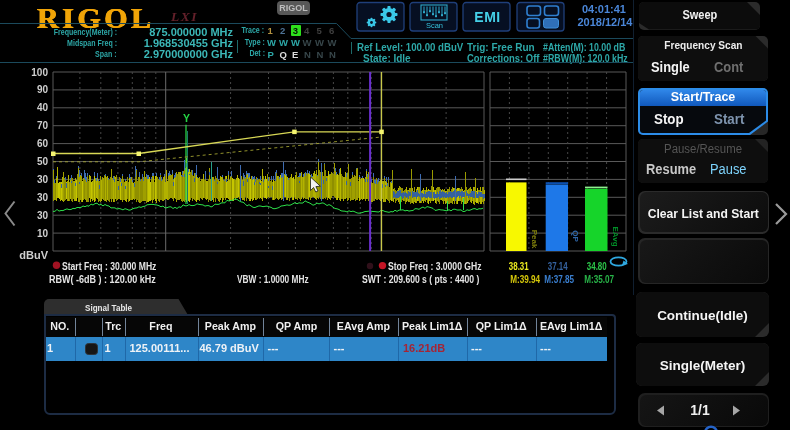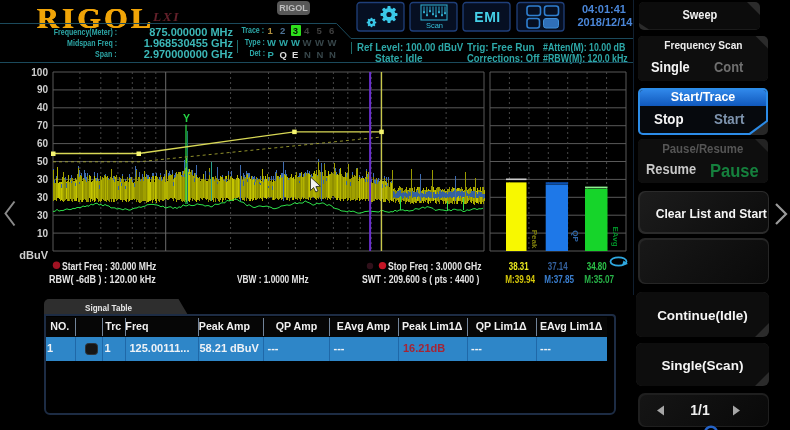--- a/index.html
+++ b/index.html
@@ -5,21 +5,21 @@
 .abs{position:absolute;white-space:nowrap}
 .teal{color:#2da8a8;font-weight:bold;font-size:9px}
 .tealv{color:#3cb8b8;font-weight:bold;font-size:11px}
 .sqL{transform:scaleX(0.78);transform-origin:left center;display:inline-block}
 .sqR{transform:scaleX(0.78);transform-origin:right center;display:inline-block}
 .ra{text-align:right}
 .wht{color:#e4e4e4;font-weight:bold;font-size:11px}
 .axis{color:#cfcfcf;font-weight:bold;font-size:10px}
 </style></head><body>
 <div class="abs" style="left:37px;top:1px;font-family:'Liberation Serif',serif;font-weight:900;font-size:30px;color:#f0a408;letter-spacing:3.5px;text-shadow:0.6px 0 #f0a408,-0.4px 0 #f0a408">RIGOL</div>
-<div class="abs" style="left:153px;top:9px;font-family:'Liberation Serif',serif;font-style:italic;font-weight:bold;font-size:13.5px;color:#63202a;letter-spacing:1.5px">LXI</div>
+<div class="abs" style="left:171px;top:9px;font-family:'Liberation Serif',serif;font-style:italic;font-weight:bold;font-size:13.5px;color:#63202a;letter-spacing:1.5px">LXI</div>
 <div class="abs" style="left:277px;top:1px;width:33px;height:14px;background:#585858;border-radius:4px;color:#bdbdbd;font-size:9px;font-weight:bold;text-align:center;line-height:14px">RIGOL</div>
 <div class="abs teal ra" style="left:0px;top:26.5px;width:117px"><span class="sqR">Frequency(Meter) :</span></div>
 <div class="abs teal ra" style="left:0px;top:37.5px;width:117px"><span class="sqR">Midspan Freq :</span></div>
 <div class="abs teal ra" style="left:0px;top:48.5px;width:117px"><span class="sqR">Span :</span></div>
 <div class="abs tealv ra" style="left:100px;top:26px;width:133px"><span style="display:inline-block">875.000000 MHz</span></div>
 <div class="abs tealv ra" style="left:100px;top:37px;width:133px"><span style="display:inline-block">1.968530455 GHz</span></div>
 <div class="abs tealv ra" style="left:100px;top:48px;width:133px"><span style="display:inline-block">2.970000000 GHz</span></div>
 <div class="abs teal ra" style="left:200px;top:24.5px;width:64.5px"><span class="sqR">Trace :</span></div>
 <div class="abs teal ra" style="left:200px;top:36.5px;width:64.5px"><span class="sqR">Type :</span></div>
 <div class="abs teal ra" style="left:200px;top:48px;width:64.5px"><span class="sqR">Det :</span></div>
@@ -35,21 +35,21 @@
 <div class="abs" style="left:302.5px;top:37px;color:#37464a;font-size:9.5px;font-weight:bold">W</div>
 <div class="abs" style="left:315px;top:37px;color:#37464a;font-size:9.5px;font-weight:bold">W</div>
 <div class="abs" style="left:327.5px;top:37px;color:#37464a;font-size:9.5px;font-weight:bold">W</div>
 <div class="abs" style="left:267.5px;top:48.5px;color:#2da8a8;font-size:9.5px;font-weight:bold">P</div>
 <div class="abs" style="left:279.5px;top:48.5px;color:#dadada;font-size:9.5px;font-weight:bold">Q</div>
 <div class="abs" style="left:292px;top:48.5px;color:#dadada;font-size:9.5px;font-weight:bold">E</div>
 <div class="abs" style="left:304px;top:48.5px;color:#37464a;font-size:9.5px;font-weight:bold">N</div>
 <div class="abs" style="left:316.5px;top:48.5px;color:#37464a;font-size:9.5px;font-weight:bold">N</div>
 <div class="abs" style="left:329px;top:48.5px;color:#37464a;font-size:9.5px;font-weight:bold">N</div>
 <div class="abs teal" style="left:356.5px;top:41px;font-size:10.5px"><span class="sqL" style="transform:scaleX(0.92)">Ref Level: 100.00 dBuV</span></div>
-<div class="abs teal" style="left:375px;top:52px;font-size:10.5px"><span class="sqL" style="transform:scaleX(0.95)">State: Idle</span></div>
+<div class="abs teal" style="left:363px;top:52px;font-size:10.5px"><span class="sqL" style="transform:scaleX(0.95)">State: Idle</span></div>
 <div class="abs teal" style="left:467px;top:41px;font-size:10.5px"><span class="sqL" style="transform:scaleX(0.95)">Trig: Free Run</span></div>
 <div class="abs teal" style="left:467px;top:52px;font-size:10.5px"><span class="sqL" style="transform:scaleX(0.9)">Corrections: Off</span></div>
 <div class="abs teal" style="left:543px;top:41px;font-size:10.5px"><span class="sqL" style="transform:scaleX(0.84)">#Atten(M): 10.00 dB</span></div>
 <div class="abs teal" style="left:543px;top:52px;font-size:10.5px"><span class="sqL" style="transform:scaleX(0.84)">#RBW(M): 120.0 kHz</span></div>
 <div class="abs ra" style="left:540px;top:3px;width:86px;color:#4a86d8;font-size:11px;font-weight:bold">04:01:41</div>
 <div class="abs ra" style="left:540px;top:16px;width:92.5px;color:#4a86d8;font-size:11px;font-weight:bold">2018/12/14</div>
 <div class="abs axis ra" style="left:20px;top:66.5px;width:28px">100</div>
 <div class="abs axis ra" style="left:20px;top:84.4px;width:28px">90</div>
 <div class="abs axis ra" style="left:20px;top:102.3px;width:28px">40</div>
 <div class="abs axis ra" style="left:20px;top:120.2px;width:28px">70</div>
@@ -61,31 +61,31 @@
 <div class="abs axis ra" style="left:20px;top:227.6px;width:28px">10</div>
 <div class="abs axis ra" style="left:14px;top:248.5px;width:34px;font-size:11px">dBuV</div>
 <div class="abs wht" style="left:61.5px;top:259.5px"><span class="sqL" id="t1">Start Freq : 30.000 MHz</span></div>
 <div class="abs wht" style="left:388px;top:260px"><span class="sqL" id="t2">Stop Freq : 3.0000 GHz</span></div>
 <div class="abs wht" style="left:48.5px;top:273px"><span class="sqL" id="t3" style="transform:scaleX(0.82)">RBW( -6dB ) : 120.00 kHz</span></div>
 <div class="abs wht" style="left:237px;top:273px"><span class="sqL" id="t4" style="transform:scaleX(0.755)">VBW : 1.0000 MHz</span></div>
 <div class="abs wht" style="left:362px;top:273px"><span class="sqL" id="t5">SWT : 209.600 s ( pts : 4400 )</span></div>
 <div class="abs" style="left:496.29999999999995px;top:259.5px;width:44px;text-align:center;color:#ecec20;font-size:11px;font-weight:bold"><span style="display:inline-block;transform:scaleX(0.72)">38.31</span></div>
 <div class="abs" style="left:535.6px;top:259.5px;width:44px;text-align:center;color:#35629f;font-size:11px;font-weight:bold"><span style="display:inline-block;transform:scaleX(0.72)">37.14</span></div>
 <div class="abs" style="left:574.9px;top:259.5px;width:44px;text-align:center;color:#2cc84a;font-size:11px;font-weight:bold"><span style="display:inline-block;transform:scaleX(0.72)">34.80</span></div>
-<div class="abs" style="left:493.70000000000005px;top:272.6px;width:52px;text-align:center;color:#d6c80a;font-size:11px;font-weight:bold"><span style="display:inline-block;transform:scaleX(0.74)">M:39.94</span></div>
+<div class="abs" style="left:493.70000000000005px;top:272.6px;width:52px;text-align:right;color:#d6c80a;font-size:11px;font-weight:bold"><span style="display:inline-block;transform:scaleX(0.74)">M:39.94</span></div>
 <div class="abs" style="left:533px;top:272.6px;width:52px;text-align:center;color:#3a7fd0;font-size:11px;font-weight:bold"><span style="display:inline-block;transform:scaleX(0.74)">M:37.85</span></div>
 <div class="abs" style="left:573.3px;top:272.6px;width:52px;text-align:center;color:#28b448;font-size:11px;font-weight:bold"><span style="display:inline-block;transform:scaleX(0.74)">M:35.07</span></div>
 <div class="abs" style="left:43.5px;top:299px;width:145px;height:17px;background:#2e2e2e;border-radius:5px 0 0 0;clip-path:polygon(0 0,135px 0,145px 100%,0 100%)"></div>
 <div class="abs" style="left:85px;top:302.5px;color:#e8e8e8;font-size:9px;font-weight:bold"><span class="sqL" style="transform:scaleX(0.9)">Signal Table</span></div>
 <div class="abs" style="left:43.5px;top:313.5px;width:572px;height:101px;border:2px solid #1d2c44;border-radius:0 4px 6px 6px;background:#000"></div>
 <div class="abs" style="left:45.5px;top:316.5px;width:561.5px;height:20.5px;background:#060606"></div>
 <div class="abs" style="left:44.5px;top:320px;width:30.900000000000006px;text-align:center;color:#f0f0f0;font-size:11px;font-weight:bold"><span style="display:inline-block;transform:scaleX(0.97)">NO.</span></div>
 <div class="abs" style="left:101.7px;top:320px;width:23.299999999999997px;text-align:center;color:#f0f0f0;font-size:11px;font-weight:bold"><span style="display:inline-block;transform:scaleX(0.97)">Trc</span></div>
-<div class="abs" style="left:125px;top:320px;width:72.5px;text-align:left;color:#f0f0f0;font-size:11px;font-weight:bold"><span style="display:inline-block;transform:scaleX(0.97)">Freq</span></div>
-<div class="abs" style="left:197.5px;top:320px;width:65.5px;text-align:left;color:#f0f0f0;font-size:11px;font-weight:bold"><span style="display:inline-block;transform:scaleX(0.97)">Peak Amp</span></div>
+<div class="abs" style="left:125px;top:320px;width:72.5px;text-align:center;color:#f0f0f0;font-size:11px;font-weight:bold"><span style="display:inline-block;transform:scaleX(0.97)">Freq</span></div>
+<div class="abs" style="left:197.5px;top:320px;width:65.5px;text-align:center;color:#f0f0f0;font-size:11px;font-weight:bold"><span style="display:inline-block;transform:scaleX(0.97)">Peak Amp</span></div>
 <div class="abs" style="left:263px;top:320px;width:66.30000000000001px;text-align:center;color:#f0f0f0;font-size:11px;font-weight:bold"><span style="display:inline-block;transform:scaleX(0.97)">QP Amp</span></div>
 <div class="abs" style="left:329.3px;top:320px;width:68.19999999999999px;text-align:center;color:#f0f0f0;font-size:11px;font-weight:bold"><span style="display:inline-block;transform:scaleX(0.97)">EAvg Amp</span></div>
 <div class="abs" style="left:397.5px;top:320px;width:69.5px;text-align:center;color:#f0f0f0;font-size:11px;font-weight:bold"><span style="display:inline-block;transform:scaleX(0.97)">Peak Lim1Δ</span></div>
 <div class="abs" style="left:467px;top:320px;width:69.29999999999995px;text-align:center;color:#f0f0f0;font-size:11px;font-weight:bold"><span style="display:inline-block;transform:scaleX(0.97)">QP Lim1Δ</span></div>
 <div class="abs" style="left:536.3px;top:320px;width:70.70000000000005px;text-align:center;color:#f0f0f0;font-size:11px;font-weight:bold"><span style="display:inline-block;transform:scaleX(0.97)">EAvg Lim1Δ</span></div>
 <div class="abs" style="left:75.4px;top:317.5px;width:1px;height:18.5px;background:#72849a"></div>
 <div class="abs" style="left:101.7px;top:317.5px;width:1px;height:18.5px;background:#72849a"></div>
 <div class="abs" style="left:125px;top:317.5px;width:1px;height:18.5px;background:#72849a"></div>
 <div class="abs" style="left:197.5px;top:317.5px;width:1px;height:18.5px;background:#72849a"></div>
 <div class="abs" style="left:263px;top:317.5px;width:1px;height:18.5px;background:#72849a"></div>
@@ -99,21 +99,21 @@
 <div class="abs" style="left:125px;top:337px;width:1px;height:23.5px;background:#1f68a8"></div>
 <div class="abs" style="left:197.5px;top:337px;width:1px;height:23.5px;background:#1f68a8"></div>
 <div class="abs" style="left:263px;top:337px;width:1px;height:23.5px;background:#1f68a8"></div>
 <div class="abs" style="left:329.3px;top:337px;width:1px;height:23.5px;background:#1f68a8"></div>
 <div class="abs" style="left:397.5px;top:337px;width:1px;height:23.5px;background:#1f68a8"></div>
 <div class="abs" style="left:467px;top:337px;width:1px;height:23.5px;background:#1f68a8"></div>
 <div class="abs" style="left:536.3px;top:337px;width:1px;height:23.5px;background:#1f68a8"></div>
 <div class="abs" style="left:47px;top:341.5px;color:#eef2f6;font-size:11px;font-weight:600"><span class="sqL" style="transform:scaleX(1)">1</span></div>
 <div class="abs" style="left:104.5px;top:341.5px;color:#eef2f6;font-size:11px;font-weight:600"><span class="sqL" style="transform:scaleX(1)">1</span></div>
 <div class="abs" style="left:129.5px;top:341.5px;color:#eef2f6;font-size:11px;font-weight:600"><span class="sqL" style="transform:scaleX(1)">125.00111...</span></div>
-<div class="abs" style="left:199.5px;top:341.5px;color:#eef2f6;font-size:11px;font-weight:600"><span class="sqL" style="transform:scaleX(1)">58.21 dBuV</span></div>
+<div class="abs" style="left:199.5px;top:341.5px;color:#eef2f6;font-size:11px;font-weight:600"><span class="sqL" style="transform:scaleX(1)">46.79 dBuV</span></div>
 <div class="abs" style="left:267.5px;top:341.5px;color:#eef2f6;font-size:11px;font-weight:600"><span class="sqL" style="transform:scaleX(1)">---</span></div>
 <div class="abs" style="left:333.5px;top:341.5px;color:#eef2f6;font-size:11px;font-weight:600"><span class="sqL" style="transform:scaleX(1)">---</span></div>
 <div class="abs" style="left:471px;top:341.5px;color:#eef2f6;font-size:11px;font-weight:600"><span class="sqL" style="transform:scaleX(1)">---</span></div>
 <div class="abs" style="left:540px;top:341.5px;color:#eef2f6;font-size:11px;font-weight:600"><span class="sqL" style="transform:scaleX(1)">---</span></div>
 <div class="abs" style="left:403px;top:341.5px;color:#a52535;font-size:11px;font-weight:bold"><span class="sqL" style="transform:scaleX(1)">16.21dB</span></div>
 <div class="abs" style="left:85px;top:342.5px;width:12.5px;height:12.5px;background:#161616;border:1px solid #2e3338;border-radius:3.5px"></div>
 <div class="abs" style="left:639px;top:2px;width:121px;height:27.5px;background:#2b2b2b;border-radius:5px"></div>
 <div class="abs" style="left:639px;top:2px;width:121px;height:27.5px;background:#0c0c0c;clip-path:polygon(0px 0px,108px 0px,121px 13px,121px 27.5px,10px 27.5px,0px 21px);border-radius:5px"></div>
 <div class="abs" style="left:639px;top:8px;width:121px;text-align:center;color:#f2f2f2;font-size:12.5px;font-weight:bold"><span style="display:inline-block;transform:scaleX(0.88)">Sweep</span></div>
 <div class="abs" style="left:638px;top:35.5px;width:130px;height:45.5px;background:#2b2b2b;border-radius:5px"></div>
@@ -123,34 +123,34 @@
 <div class="abs" style="left:714px;top:59px;color:#6f6f6f;font-size:14px;font-weight:bold"><span class="sqL" style="transform:scaleX(0.92)">Cont</span></div>
 <div class="abs" style="left:638px;top:87.5px;width:130px;height:47.5px;background:#272727;border-radius:5px"></div>
 <div class="abs" style="left:638px;top:87.5px;width:130px;height:47.5px;background:#2c8ce8;clip-path:polygon(0px 0px,130px 0px,130px 34px,112px 47.5px,0px 47.5px);border-radius:5px"></div>
 <div class="abs" style="left:640px;top:89.5px;width:126px;height:43.5px;background:#06090d;clip-path:polygon(0px 0px,126px 0px,126px 31px,109px 43.5px,0px 43.5px);border-radius:3px"></div>
 <div class="abs" style="left:640px;top:89.5px;width:126px;height:16px;background:linear-gradient(#2f86e8,#1058bc);border-radius:3px 3px 0 0"></div>
 <div class="abs" style="left:638px;top:90px;width:130px;text-align:center;color:#fff;font-size:12.5px;font-weight:bold"><span style="display:inline-block">Start/Trace</span></div>
 <div class="abs" style="left:654px;top:110.5px;color:#f5f5f5;font-size:14.5px;font-weight:bold"><span class="sqL" style="transform:scaleX(0.92)">Stop</span></div>
 <div class="abs" style="left:713.5px;top:110.5px;color:#7e94ae;font-size:14.5px;font-weight:bold"><span class="sqL" style="transform:scaleX(0.92)">Start</span></div>
 <div class="abs" style="left:638px;top:139px;width:130px;height:44px;background:#232323;border-radius:5px"></div>
 <div class="abs" style="left:638px;top:139px;width:130px;height:44px;background:#0e0e0e;clip-path:polygon(0px 0px,117px 0px,130px 13px,130px 44px,0px 44px);border-radius:5px"></div>
-<div class="abs" style="left:638px;top:142px;width:130px;text-align:center;color:#555;font-size:12px;font-weight:bold"><span style="display:inline-block;transform:scaleX(0.95)">Pause/Resume</span></div>
+<div class="abs" style="left:638px;top:142px;width:130px;text-align:center;color:#555;font-size:12px;font-weight:normal"><span style="display:inline-block;transform:scaleX(0.95)">Pause/Resume</span></div>
 <div class="abs" style="left:646px;top:161px;color:#c8c8c8;font-size:14px;font-weight:bold"><span class="sqL" style="transform:scaleX(0.92)">Resume</span></div>
-<div class="abs" style="left:710px;top:161px;color:#15803d;font-size:18px;font-weight:bold"><span class="sqL" style="transform:scaleX(0.92)">Pause</span></div>
+<div class="abs" style="left:710px;top:161px;color:#7dd3fc;font-size:14px;font-weight:normal"><span class="sqL" style="transform:scaleX(0.92)">Pause</span></div>
 <div class="abs" style="left:638px;top:190.5px;width:131px;height:43px;background:#2b2b2b;border-radius:7px"></div>
 <div class="abs" style="left:639.5px;top:192px;width:128px;height:40px;background:linear-gradient(135deg,#1c1c1c,#0c0c0c);border-radius:6px"></div>
-<div class="abs" style="left:638px;top:207px;width:131px;text-align:right;color:#f5f5f5;font-size:12.5px;font-weight:bold"><span style="display:inline-block;transform:scaleX(0.97)">Clear List and Start</span></div>
+<div class="abs" style="left:638px;top:207px;width:131px;text-align:center;color:#f5f5f5;font-size:12.5px;font-weight:bold"><span style="display:inline-block;transform:scaleX(0.97)">Clear List and Start</span></div>
 <div class="abs" style="left:638px;top:238px;width:131px;height:46px;background:#262626;border-radius:7px"></div>
 <div class="abs" style="left:639.5px;top:239.5px;width:128px;height:43px;background:linear-gradient(135deg,#181818,#0a0a0a);border-radius:6px"></div>
 <div class="abs" style="left:636px;top:292px;width:133px;height:45px;background:#2b2b2b;border-radius:6px"></div>
 <div class="abs" style="left:636px;top:292px;width:133px;height:45px;background:#0d0d0d;clip-path:polygon(0px 0px,133px 0px,133px 31px,119px 45px,0px 45px);border-radius:6px"></div>
 <div class="abs" style="left:636px;top:308px;width:133px;text-align:center;color:#f5f5f5;font-size:13.5px;font-weight:bold"><span style="display:inline-block">Continue(Idle)</span></div>
 <div class="abs" style="left:636px;top:343px;width:133px;height:43px;background:#2b2b2b;border-radius:6px"></div>
 <div class="abs" style="left:636px;top:343px;width:133px;height:43px;background:#0d0d0d;clip-path:polygon(0px 0px,133px 0px,133px 29px,119px 43px,0px 43px);border-radius:6px"></div>
-<div class="abs" style="left:636px;top:358px;width:133px;text-align:center;color:#f5f5f5;font-size:13.5px;font-weight:bold"><span style="display:inline-block">Single(Scan)</span></div>
+<div class="abs" style="left:636px;top:358px;width:133px;text-align:center;color:#f5f5f5;font-size:13.5px;font-weight:bold"><span style="display:inline-block">Single(Meter)</span></div>
 <div class="abs" style="left:638px;top:393px;width:131px;height:34px;background:#1f1f1f;border-radius:7px"></div>
 <div class="abs" style="left:639.5px;top:394.5px;width:128px;height:31px;background:linear-gradient(135deg,#151515,#090909);border-radius:6px"></div>
 <div class="abs" style="left:680px;top:402px;width:40px;text-align:center;color:#f0f0f0;font-size:14px;font-weight:bold">1/1</div>
 <svg class="abs" style="left:654px;top:404px" width="12" height="13">
     <path d="M10 1.5 L3 6.5 L10 11.5 Z" fill="#a6a6a6"></path>
   </svg>
 <svg class="abs" style="left:731px;top:404px" width="12" height="13">
     <path d="M2 1.5 L9 6.5 L2 11.5 Z" fill="#a6a6a6"></path>
   </svg>
 <svg width="790" height="430" viewBox="0 0 790 430" style="position:absolute;left:0;top:0">

